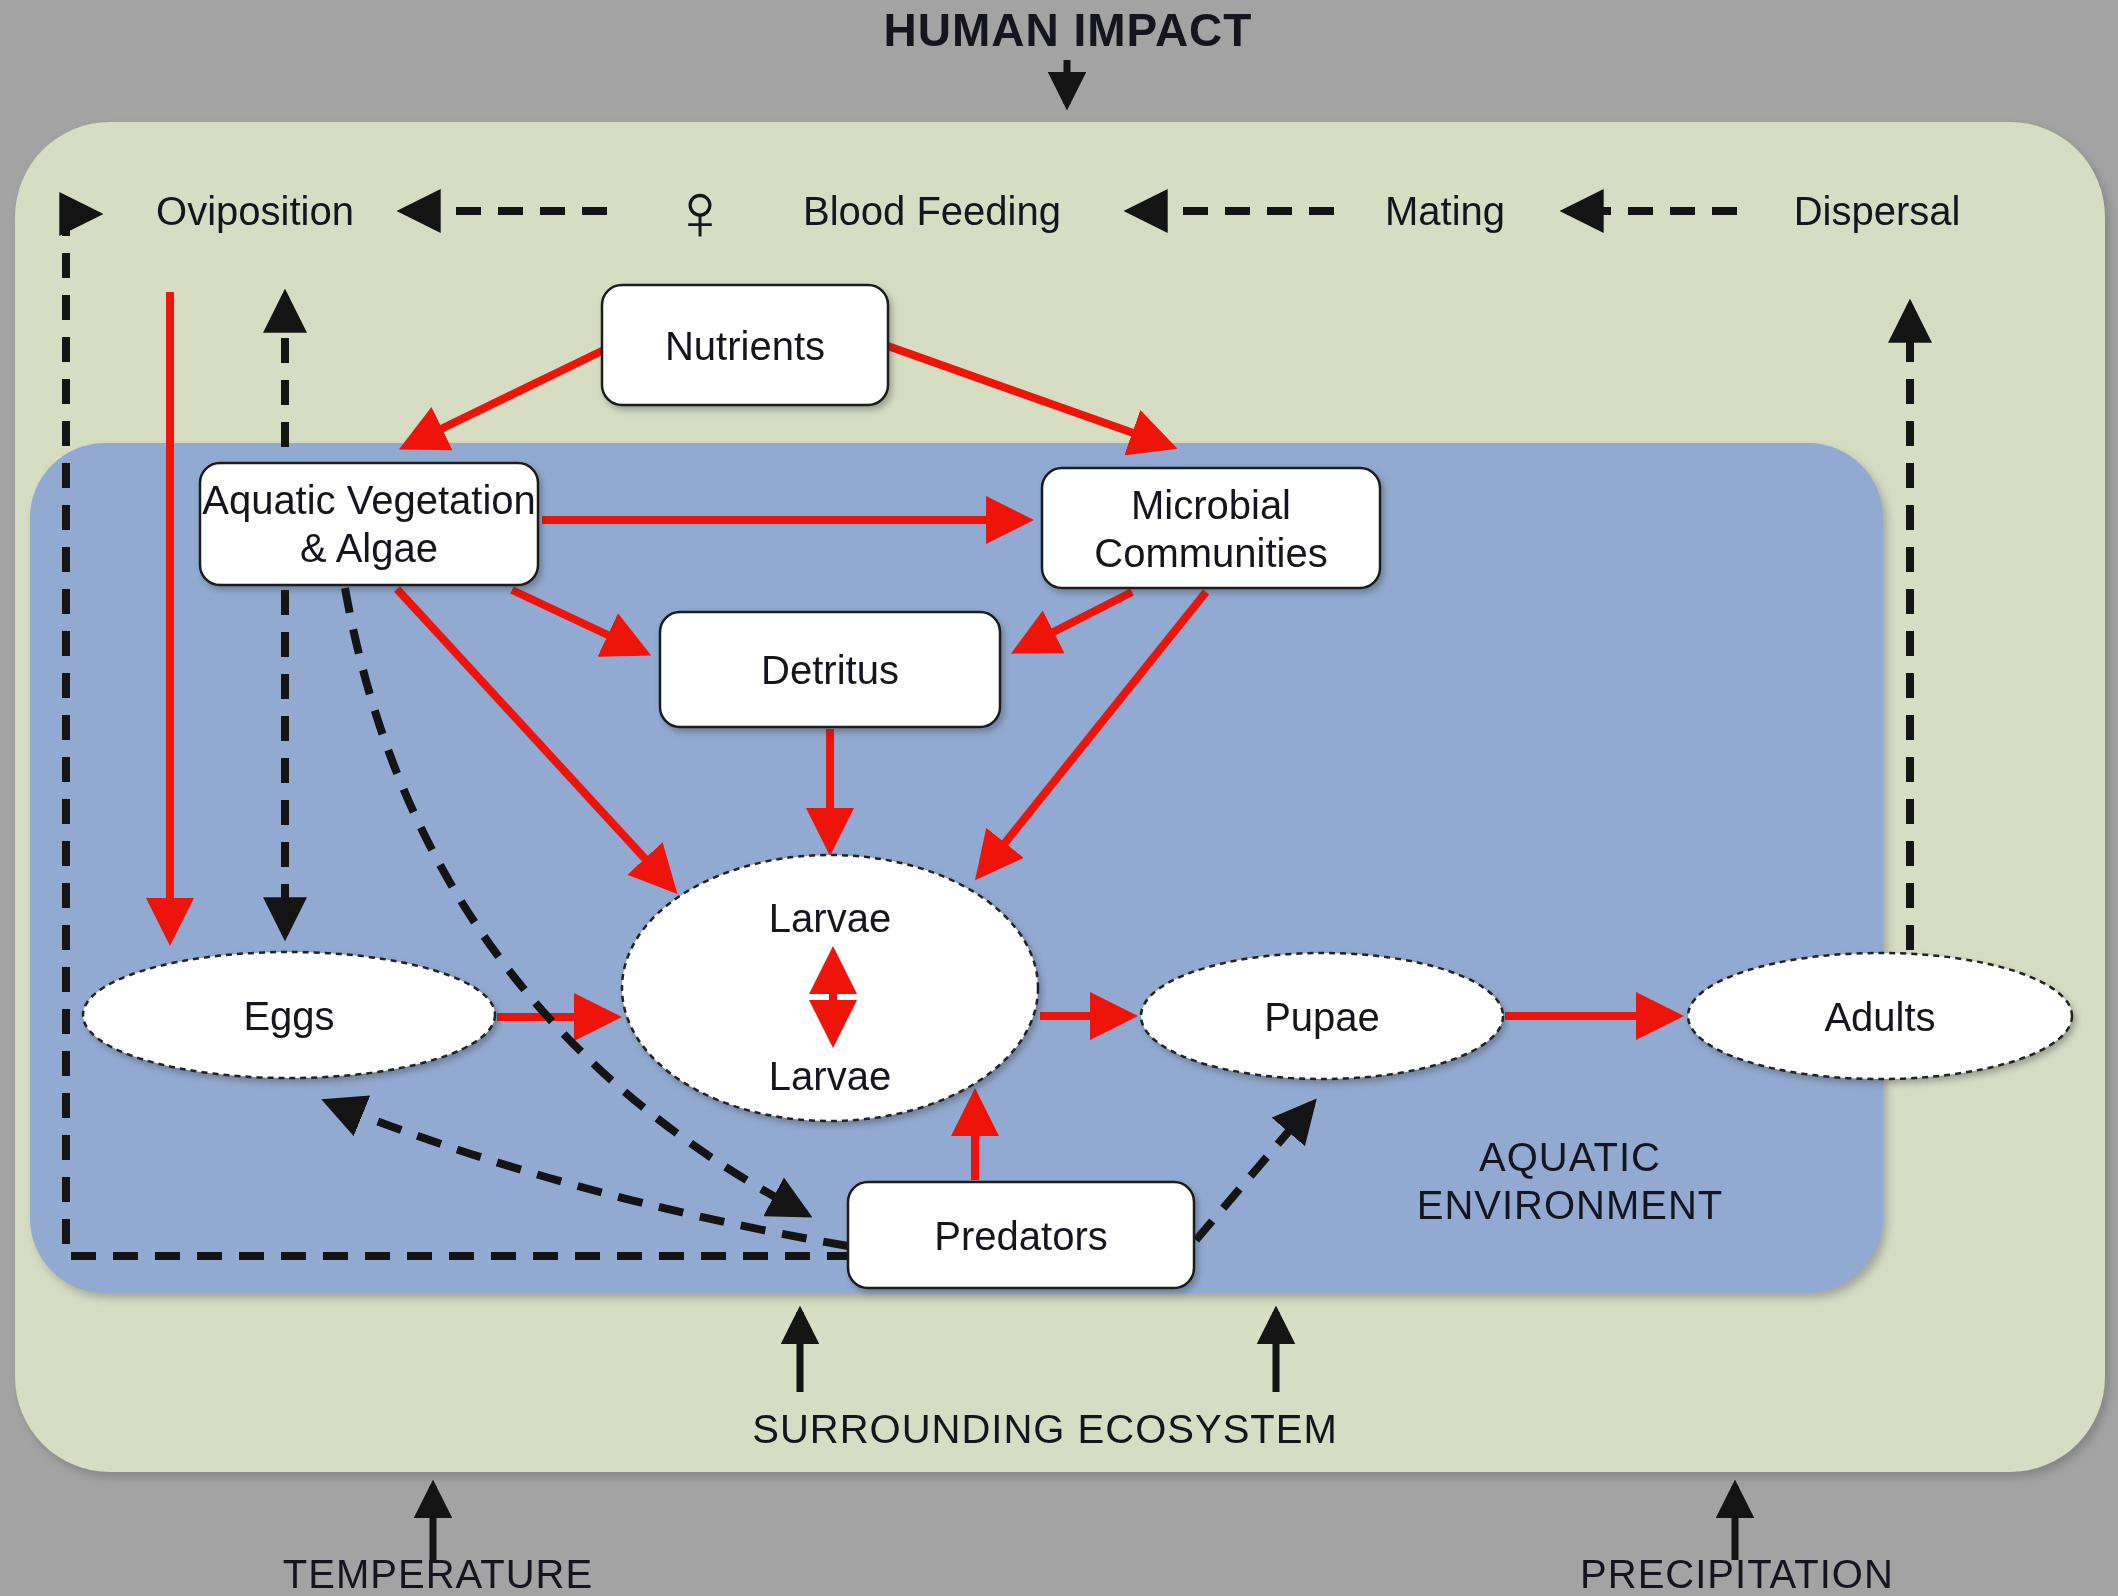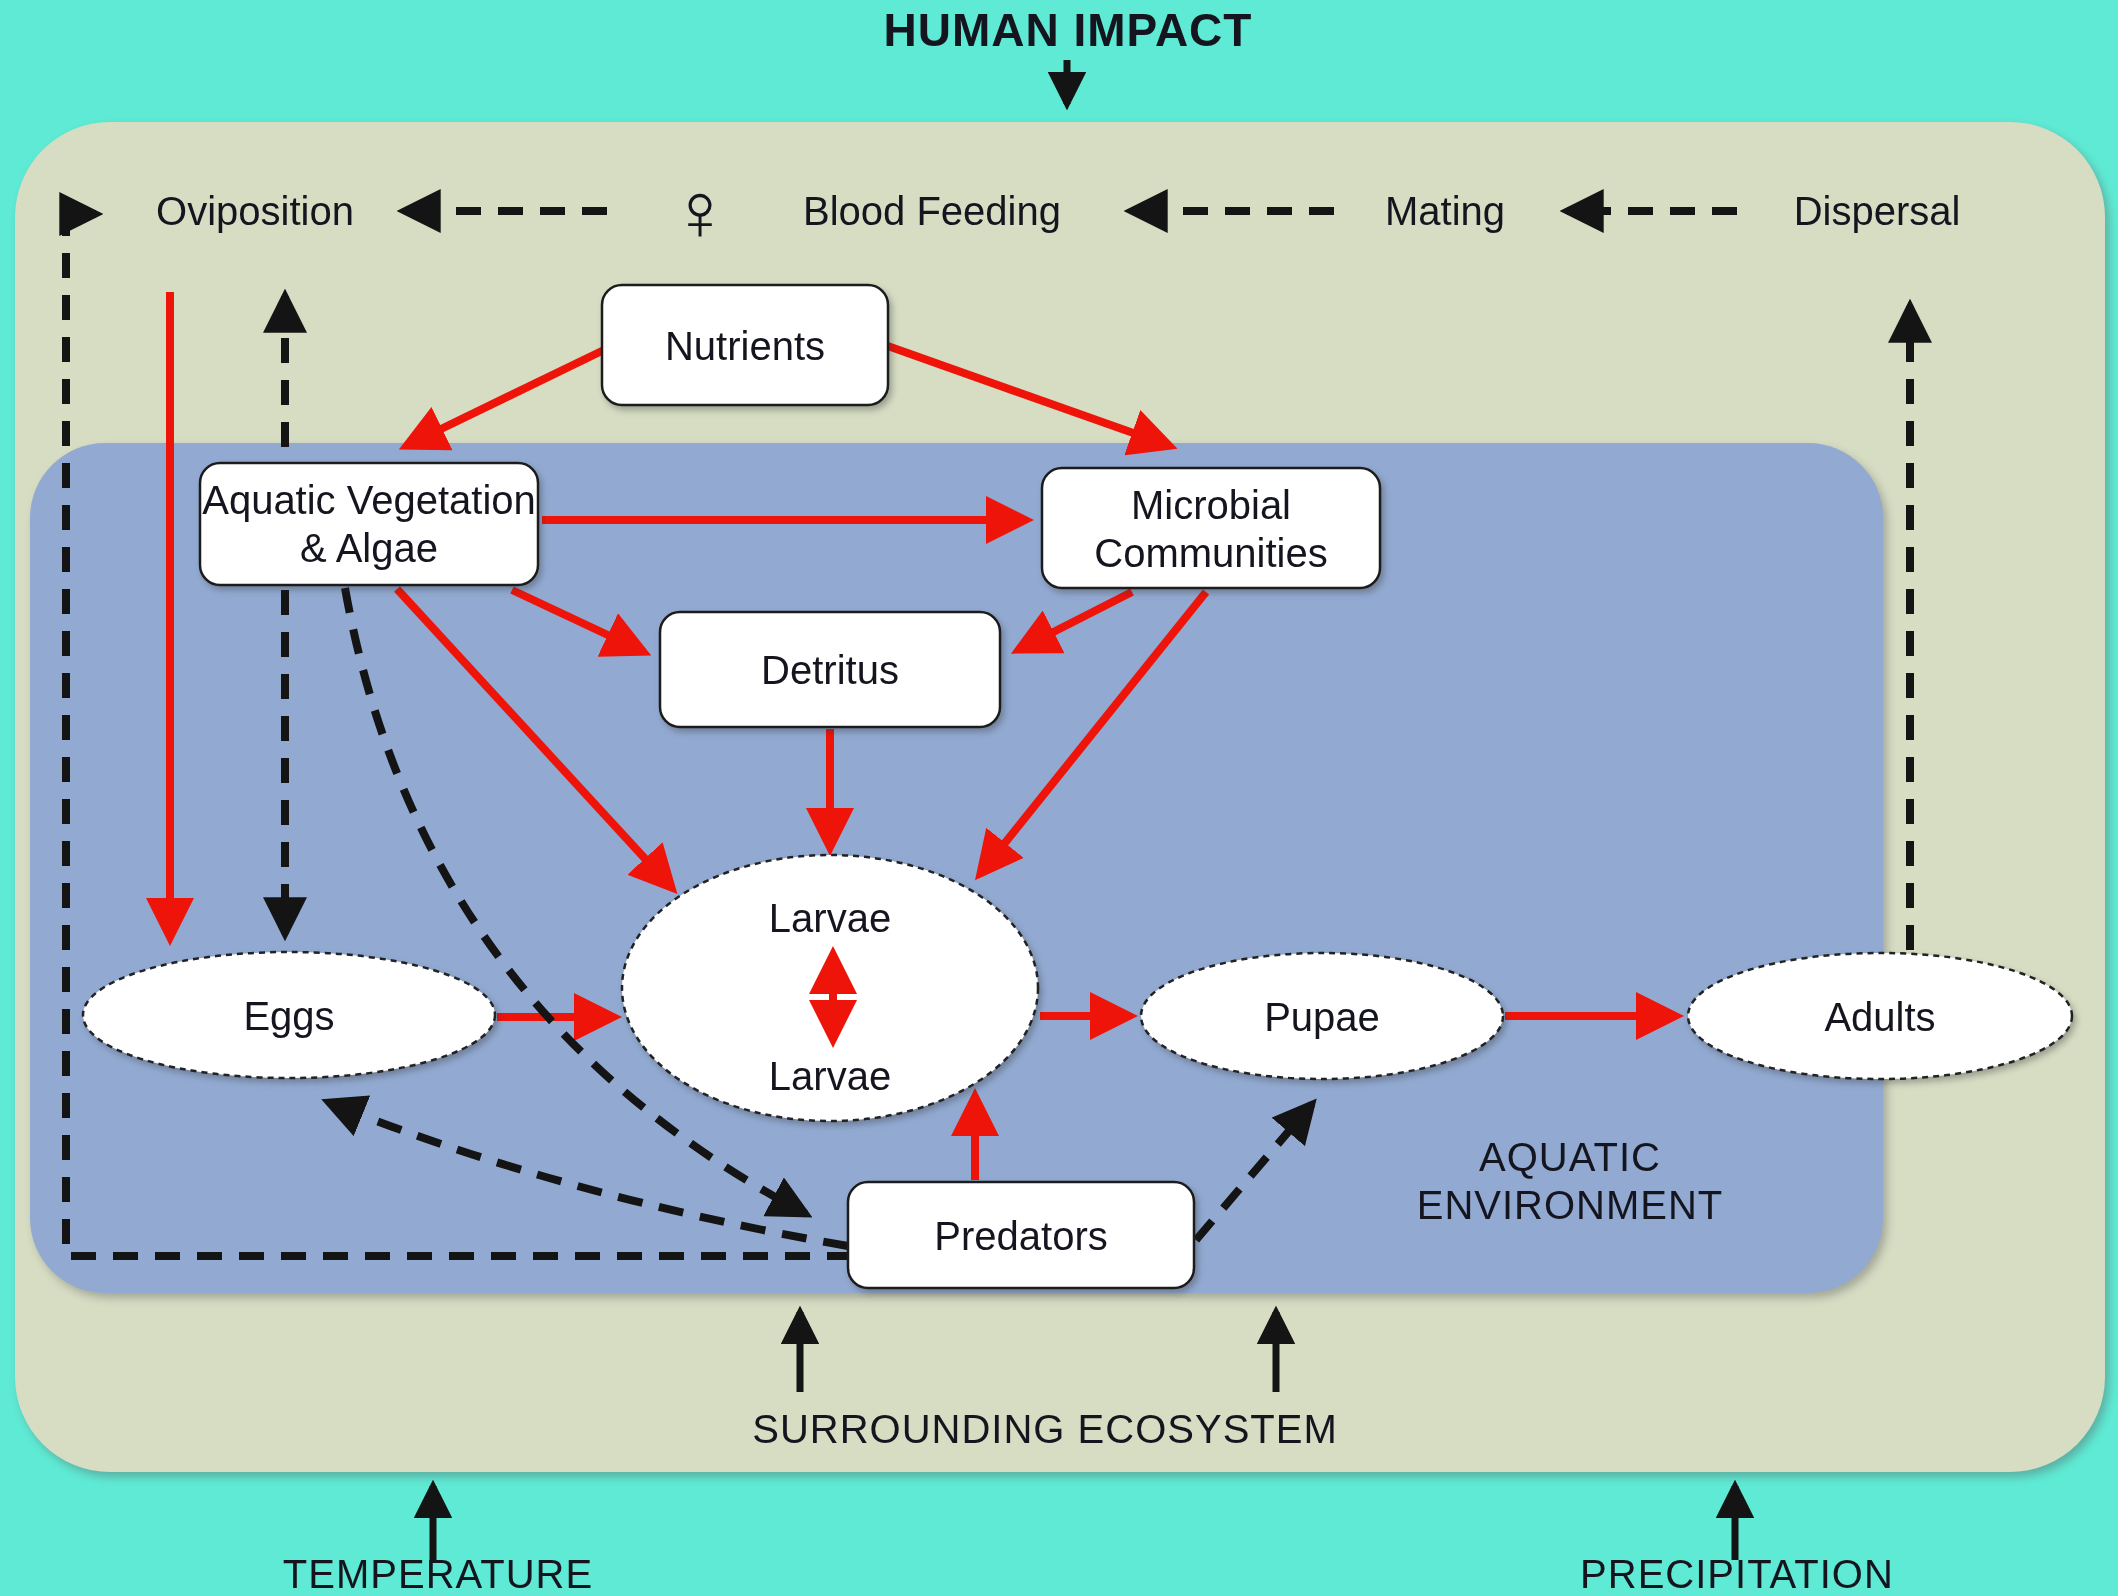--- a/index.html
+++ b/index.html
@@ -1,16 +1,16 @@
 <!DOCTYPE html>
 <html><head>
 <meta charset="utf-8">
 <style>
   html,body{margin:0;padding:0;background:#ffffff;}
-  .stage{position:relative;width:2118px;height:1596px;background:#5eead4;overflow:hidden;
+  .stage{position:relative;width:2118px;height:1596px;background:#a3a3a3;overflow:hidden;
          font-family:"Liberation Sans", sans-serif;}
   svg{display:block}
   .env-shadow{filter:drop-shadow(4px 5px 4px rgba(90,90,90,0.40));}
   .node-shadow{filter:drop-shadow(3px 4px 3px rgba(50,50,50,0.35));}
   .box{fill:#ffffff;stroke:#1c1c1c;stroke-width:2.5;}
   .ell{fill:#ffffff;stroke:#222222;stroke-width:2.5;stroke-dasharray:6 5;}
   .red-line{stroke:#ee1409;stroke-width:8;fill:none;}
   .dash-line{stroke:#141414;stroke-width:8;stroke-dasharray:25 17;fill:none;}
   .solid-black{stroke:#141414;stroke-width:7;fill:none;}
   text{fill:#15151f;}

